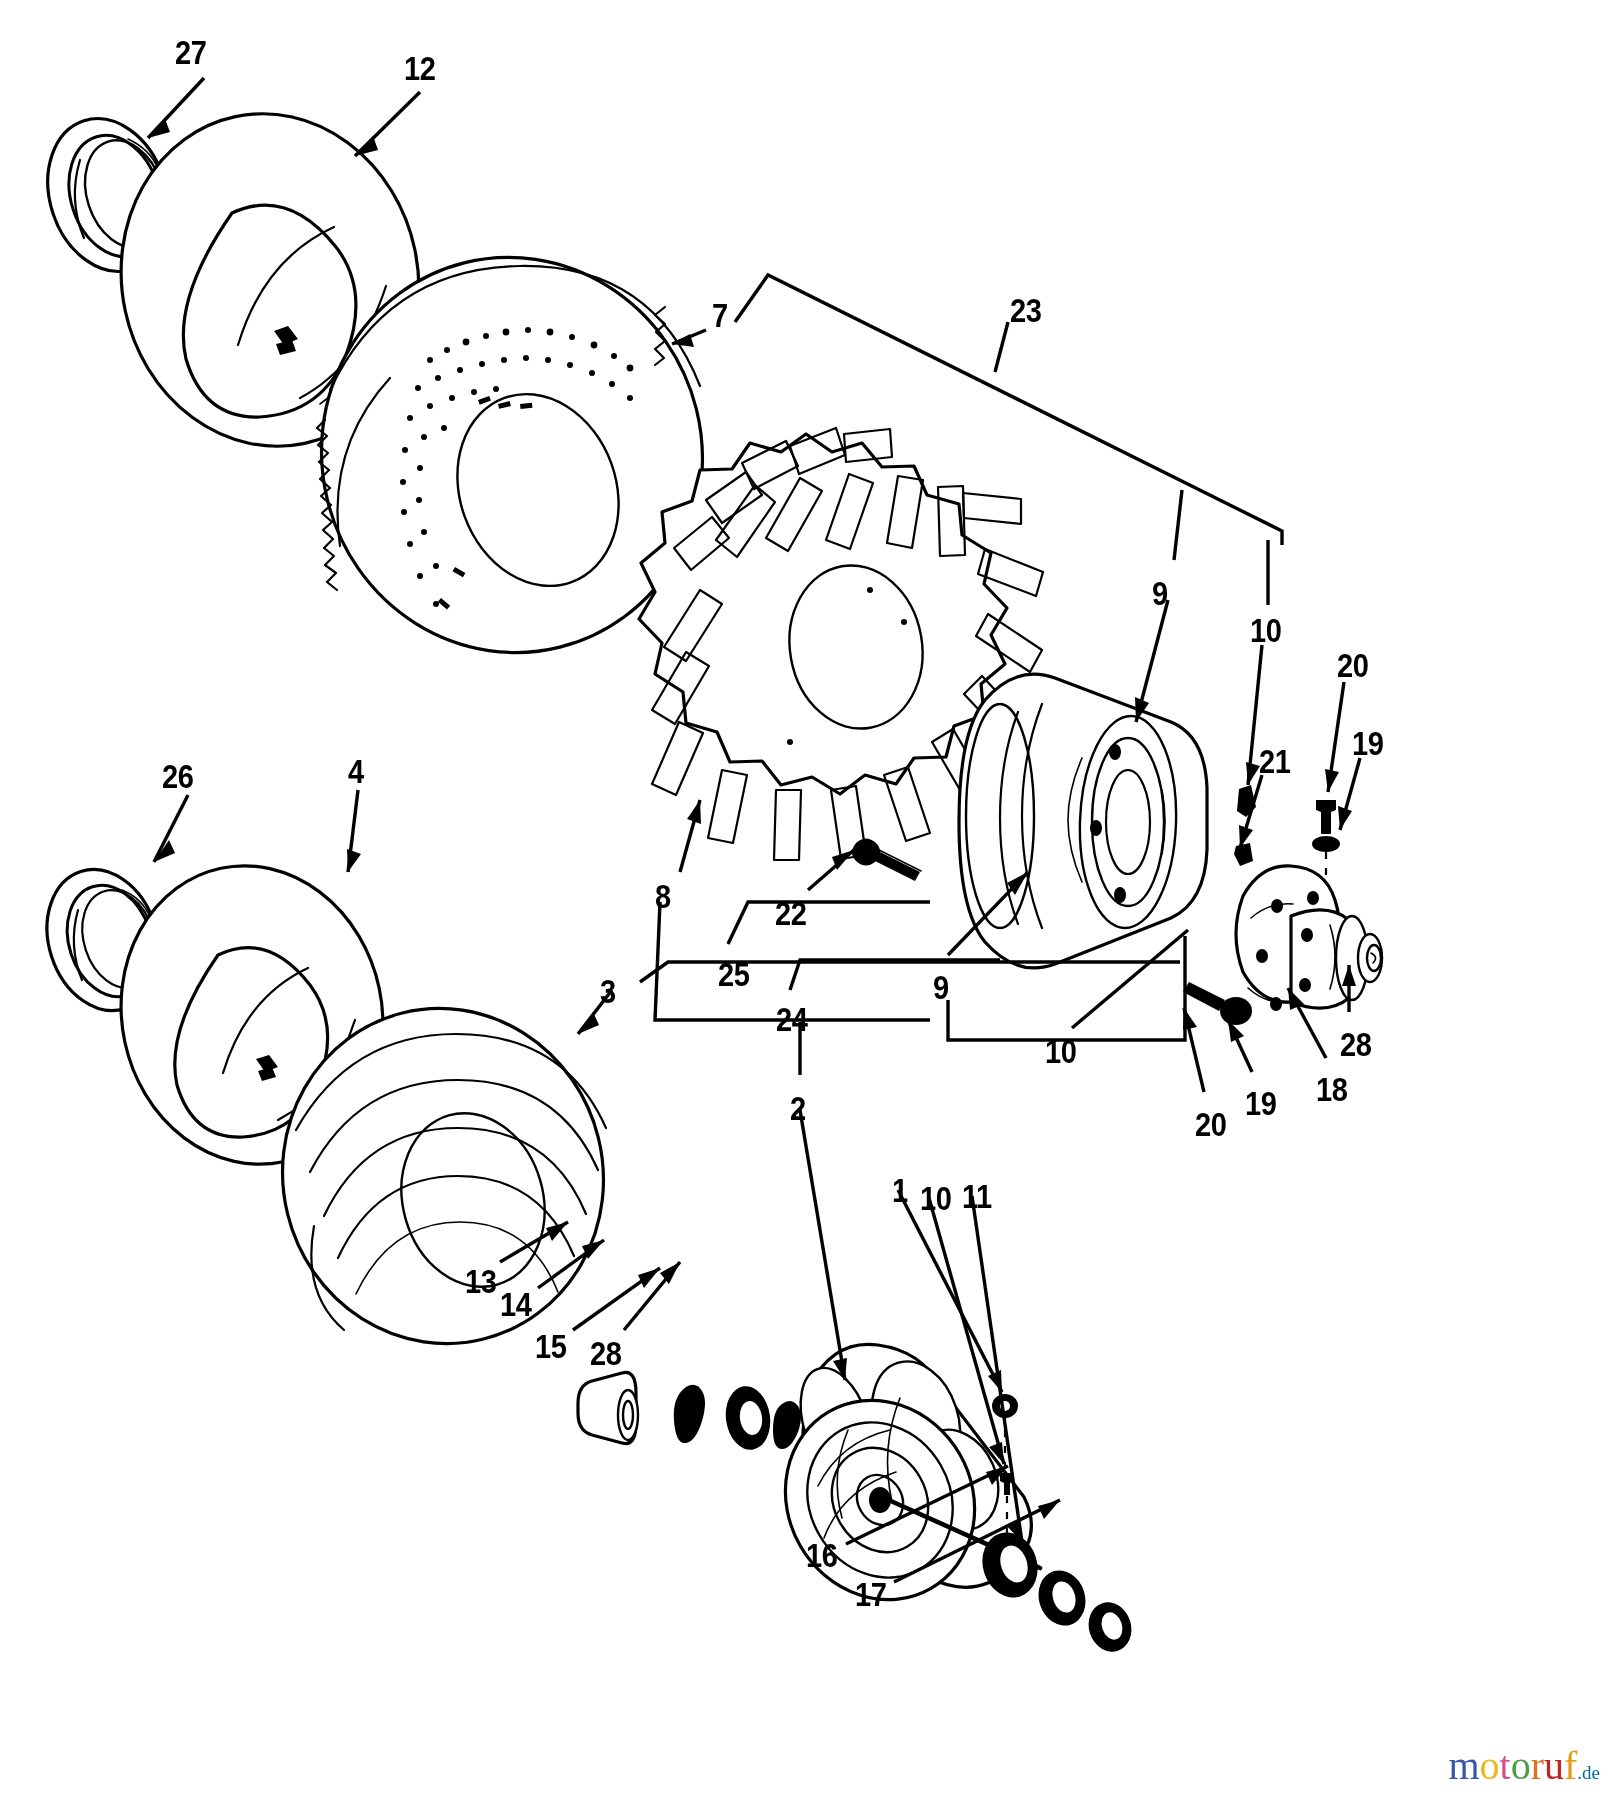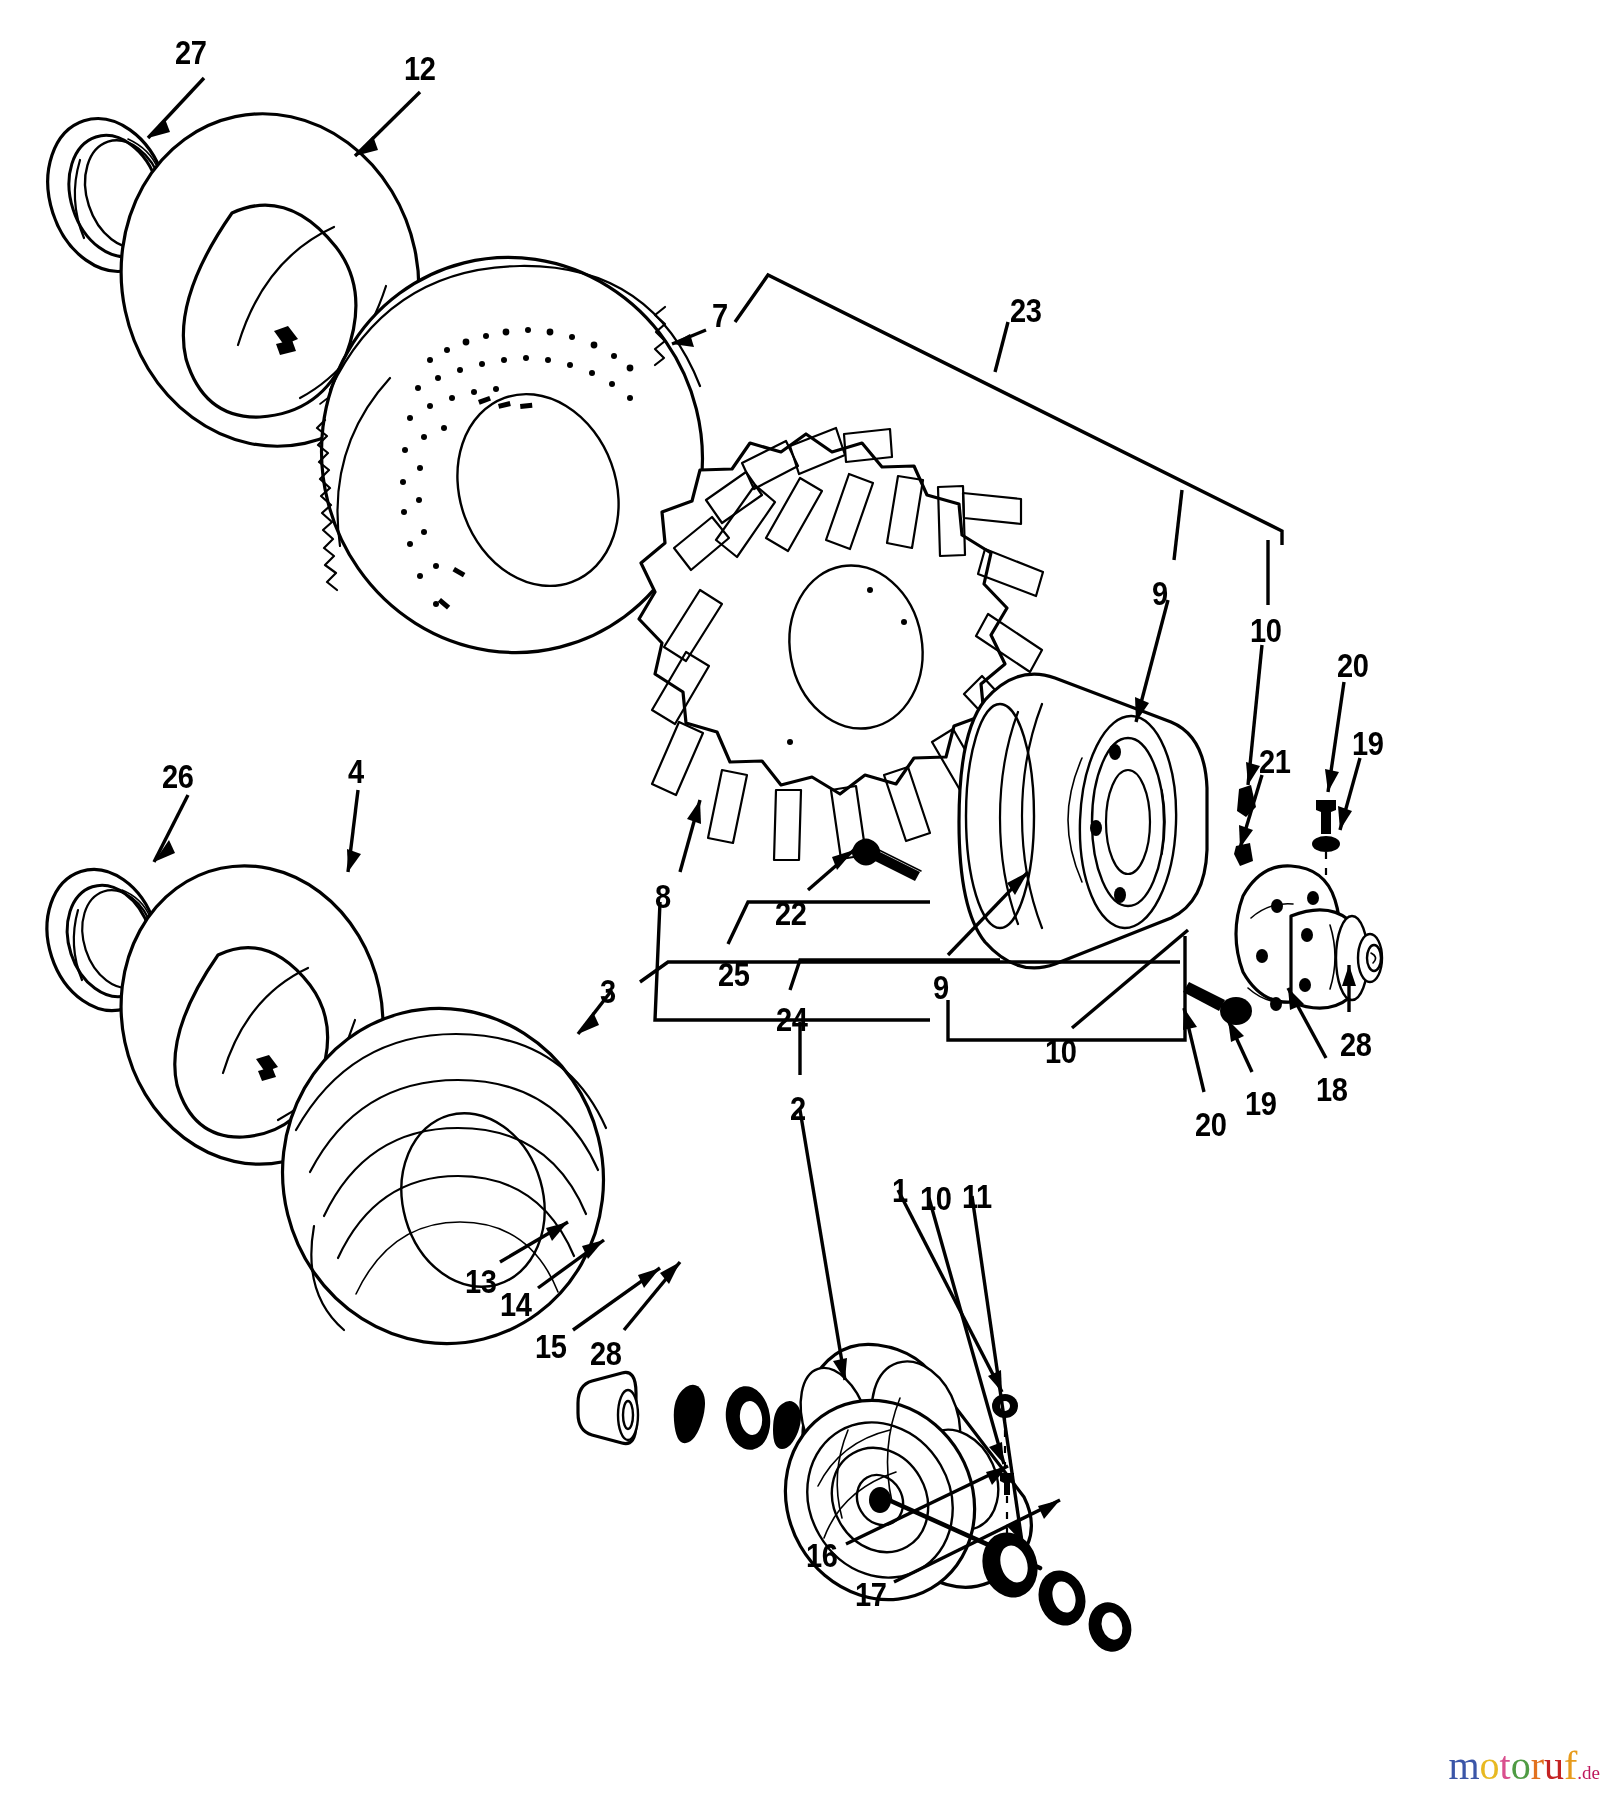--- a/index.html
+++ b/index.html
@@ -32,21 +32,21 @@
   #watermark{
     position:absolute;
     right:18px;
     bottom:14px;
     font-family:"Liberation Serif",serif;
     font-size:40px;
     letter-spacing:0px;
     line-height:1;
     white-space:nowrap;
   }
-  #watermark .suffix{font-size:19px;color:#be185d;}
+  #watermark .suffix{font-size:19px;color:#0369a1;}
   #watermark span{font-weight:400;}
 </style>
 </head>
 <body>
 
 <div id="page">
 
   <svg id="diagram" viewBox="0 0 1618 1800">
 
     <g>

